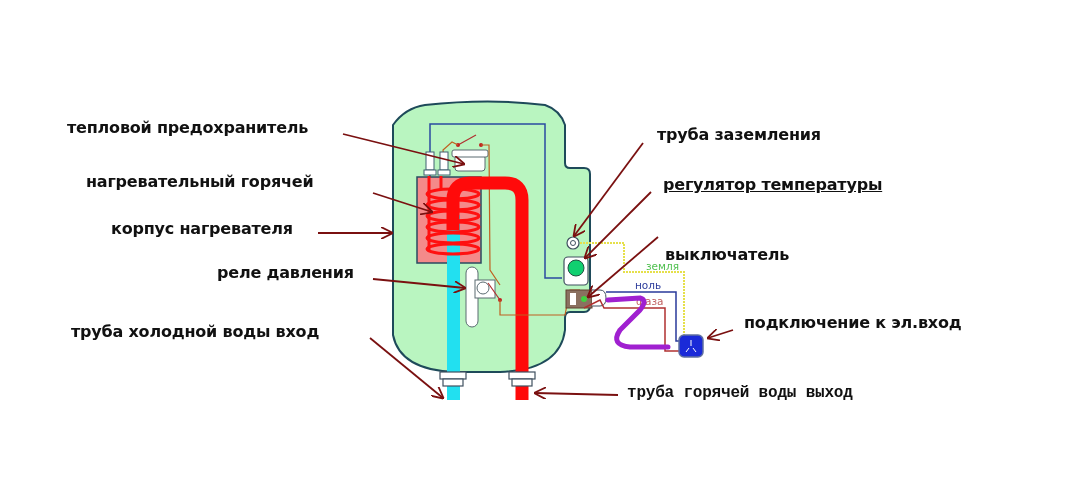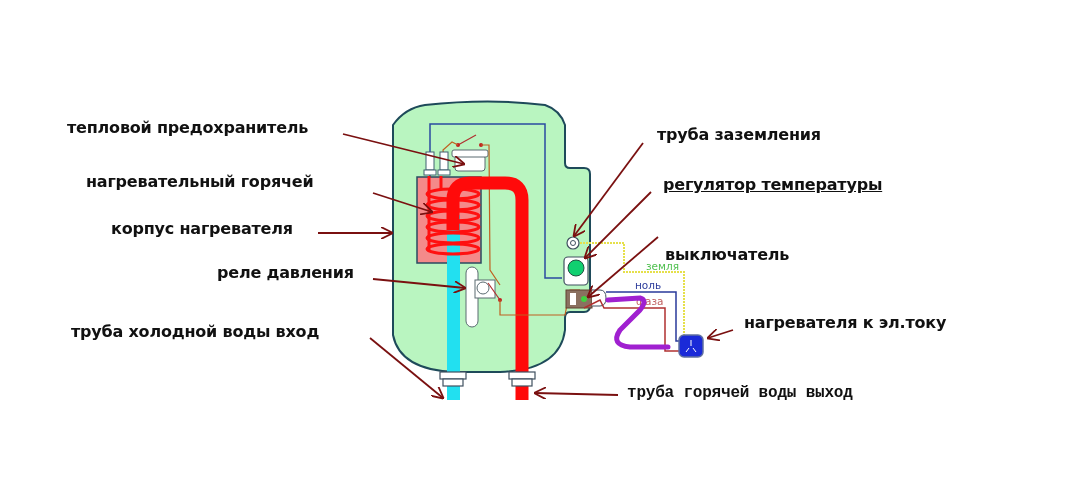--- a/index.html
+++ b/index.html
@@ -122,14 +122,14 @@
 </svg>
 
 <div class="lbl" style="left:67px; top:118px;">тепловой  предохранитель</div>
 <div class="lbl" style="left:86px; top:172px;">нагревательный горячей</div>
 <div class="lbl" style="left:111px; top:219px;">корпус нагревателя</div>
 <div class="lbl" style="left:217px; top:263px;">реле давления</div>
 <div class="lbl" style="left:71px; top:322px;">труба холодной  воды вход</div>
 <div class="lbl" style="left:657px; top:125px;">труба заземления</div>
 <div class="lbl" style="left:663px; top:175px;text-decoration:underline;">регулятор температуры</div>
 <div class="lbl" style="left:665px; top:221px;margin-top:24px;">выключатель</div>
-<div class="lbl" style="left:744px; top:313px;">нагревателя к эл.току</div>
+<div class="lbl" style="left:744px; top:313px;">подключение к эл.вход</div>
 <div class="lbl" style="left:627px; top:384px;font-family:Liberation Mono, monospace;">труба горячей воды выход</div>
 
 </body></html>

